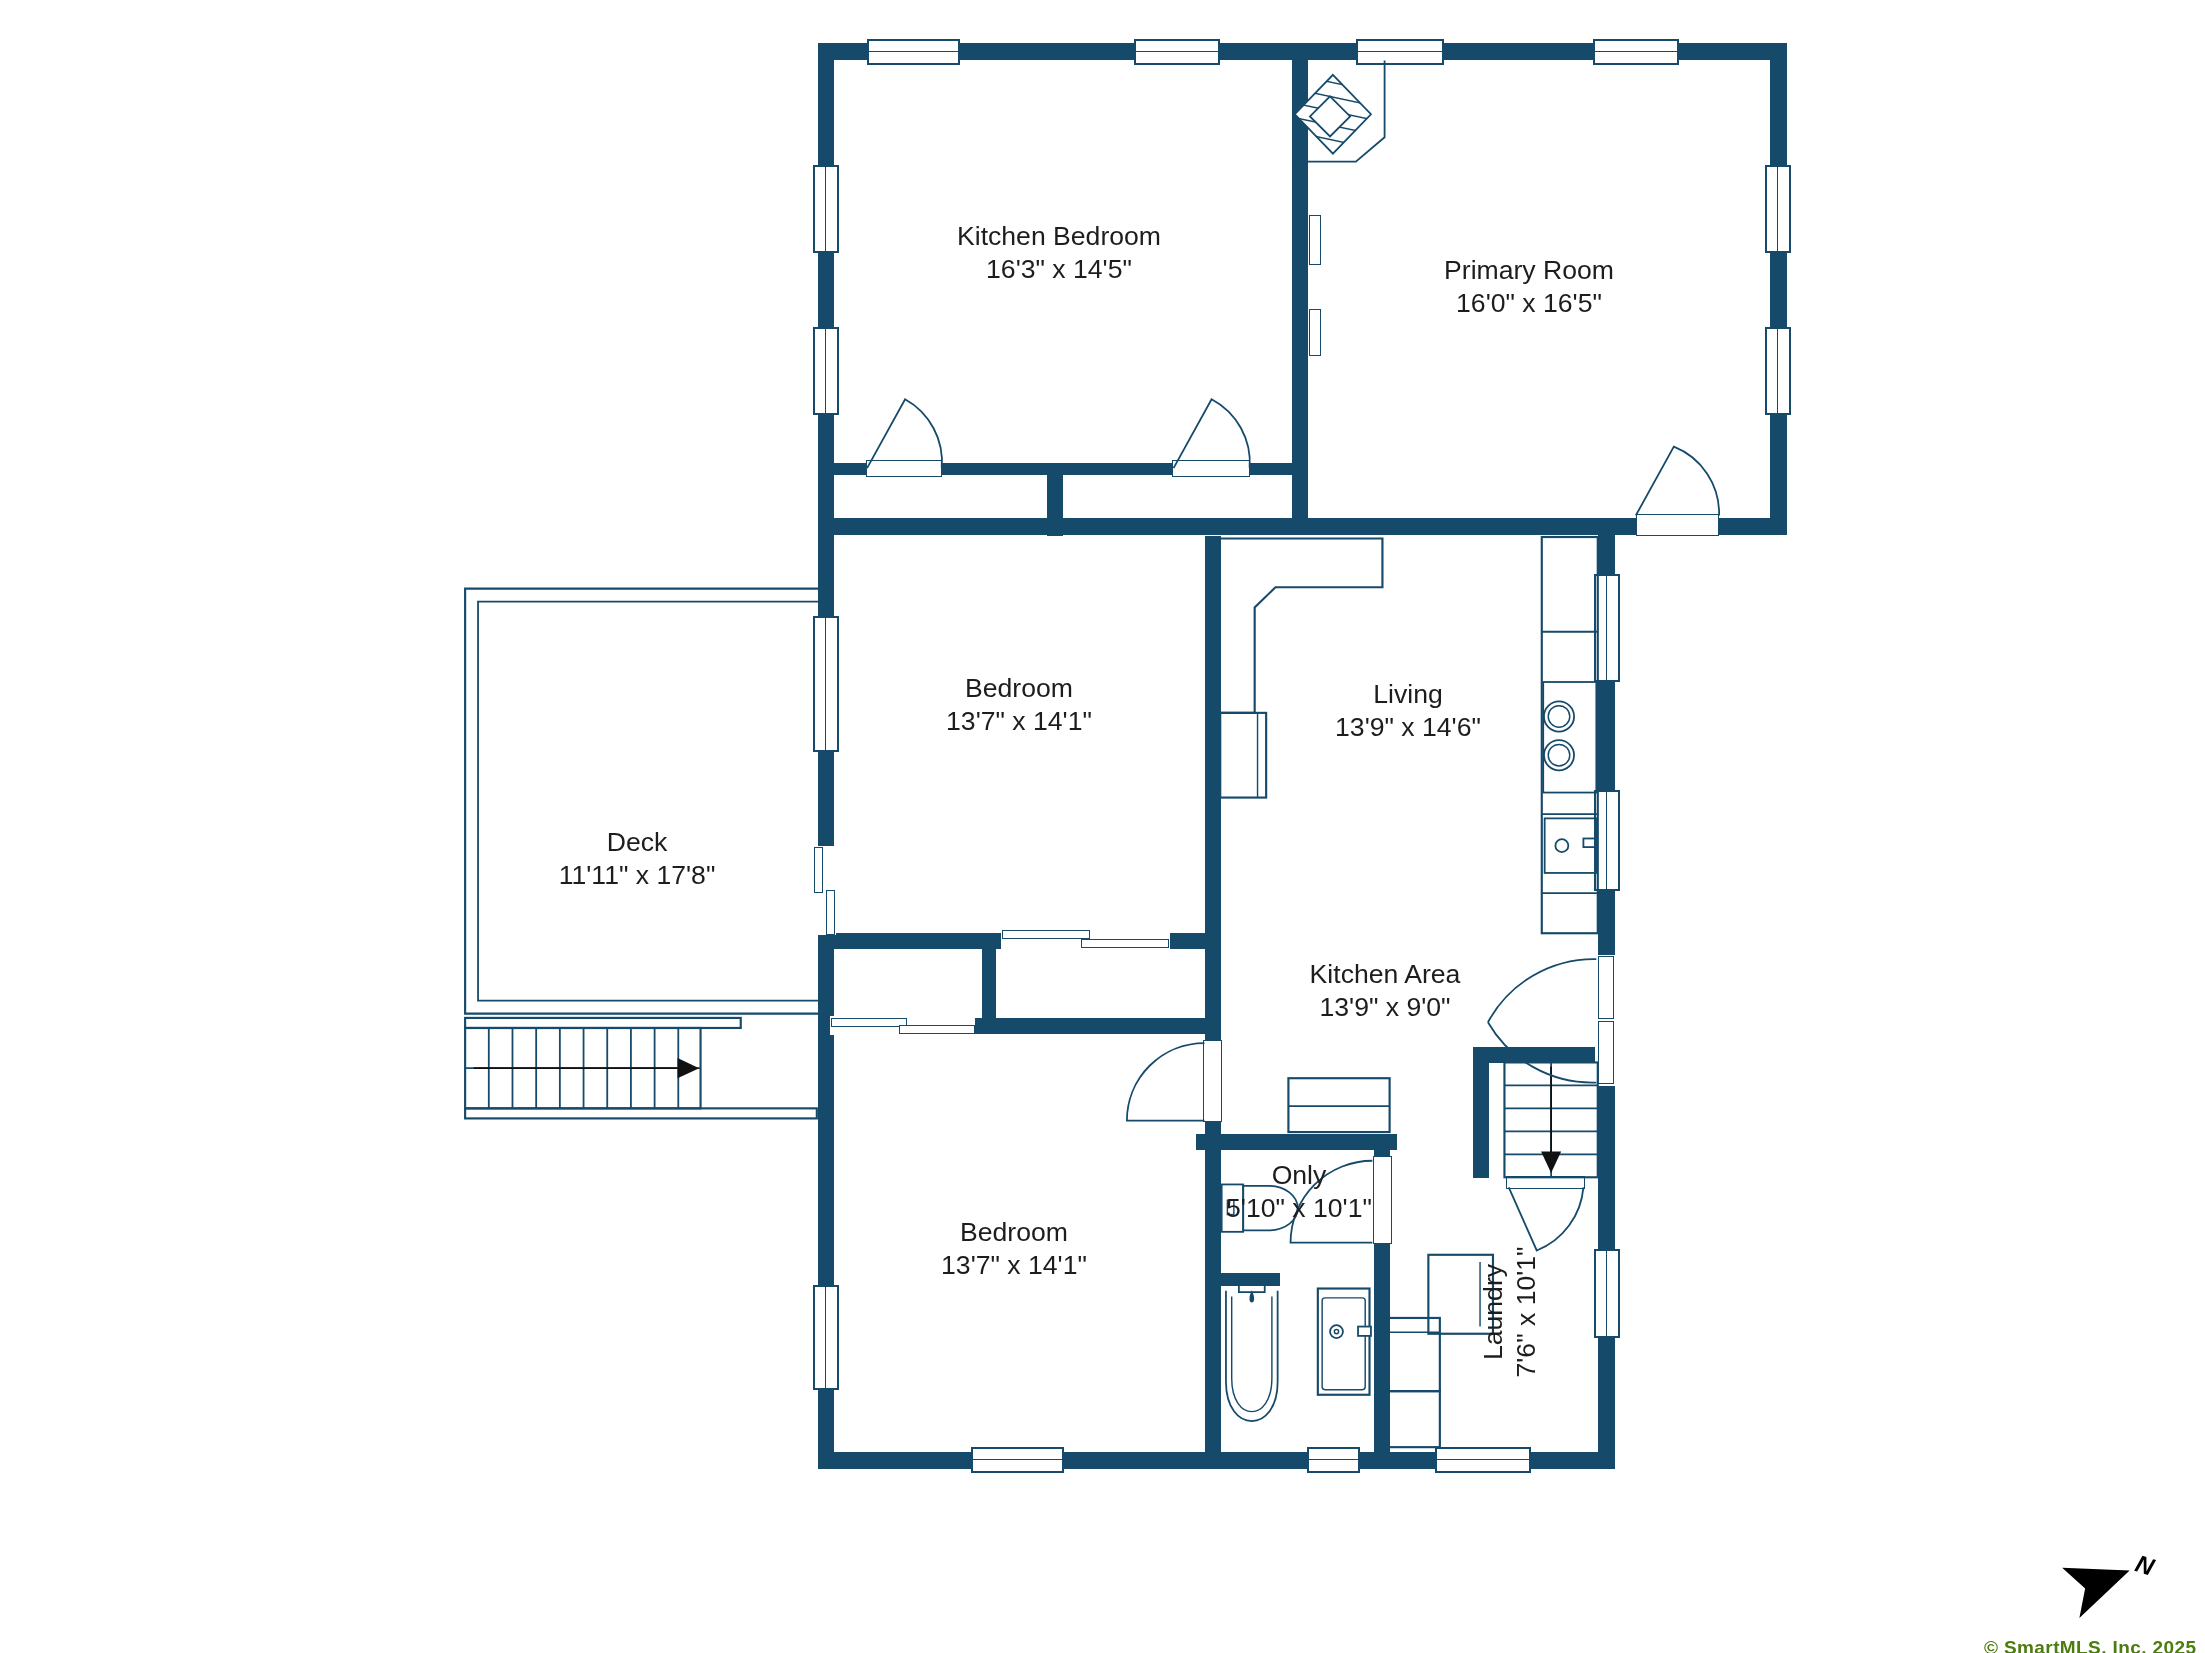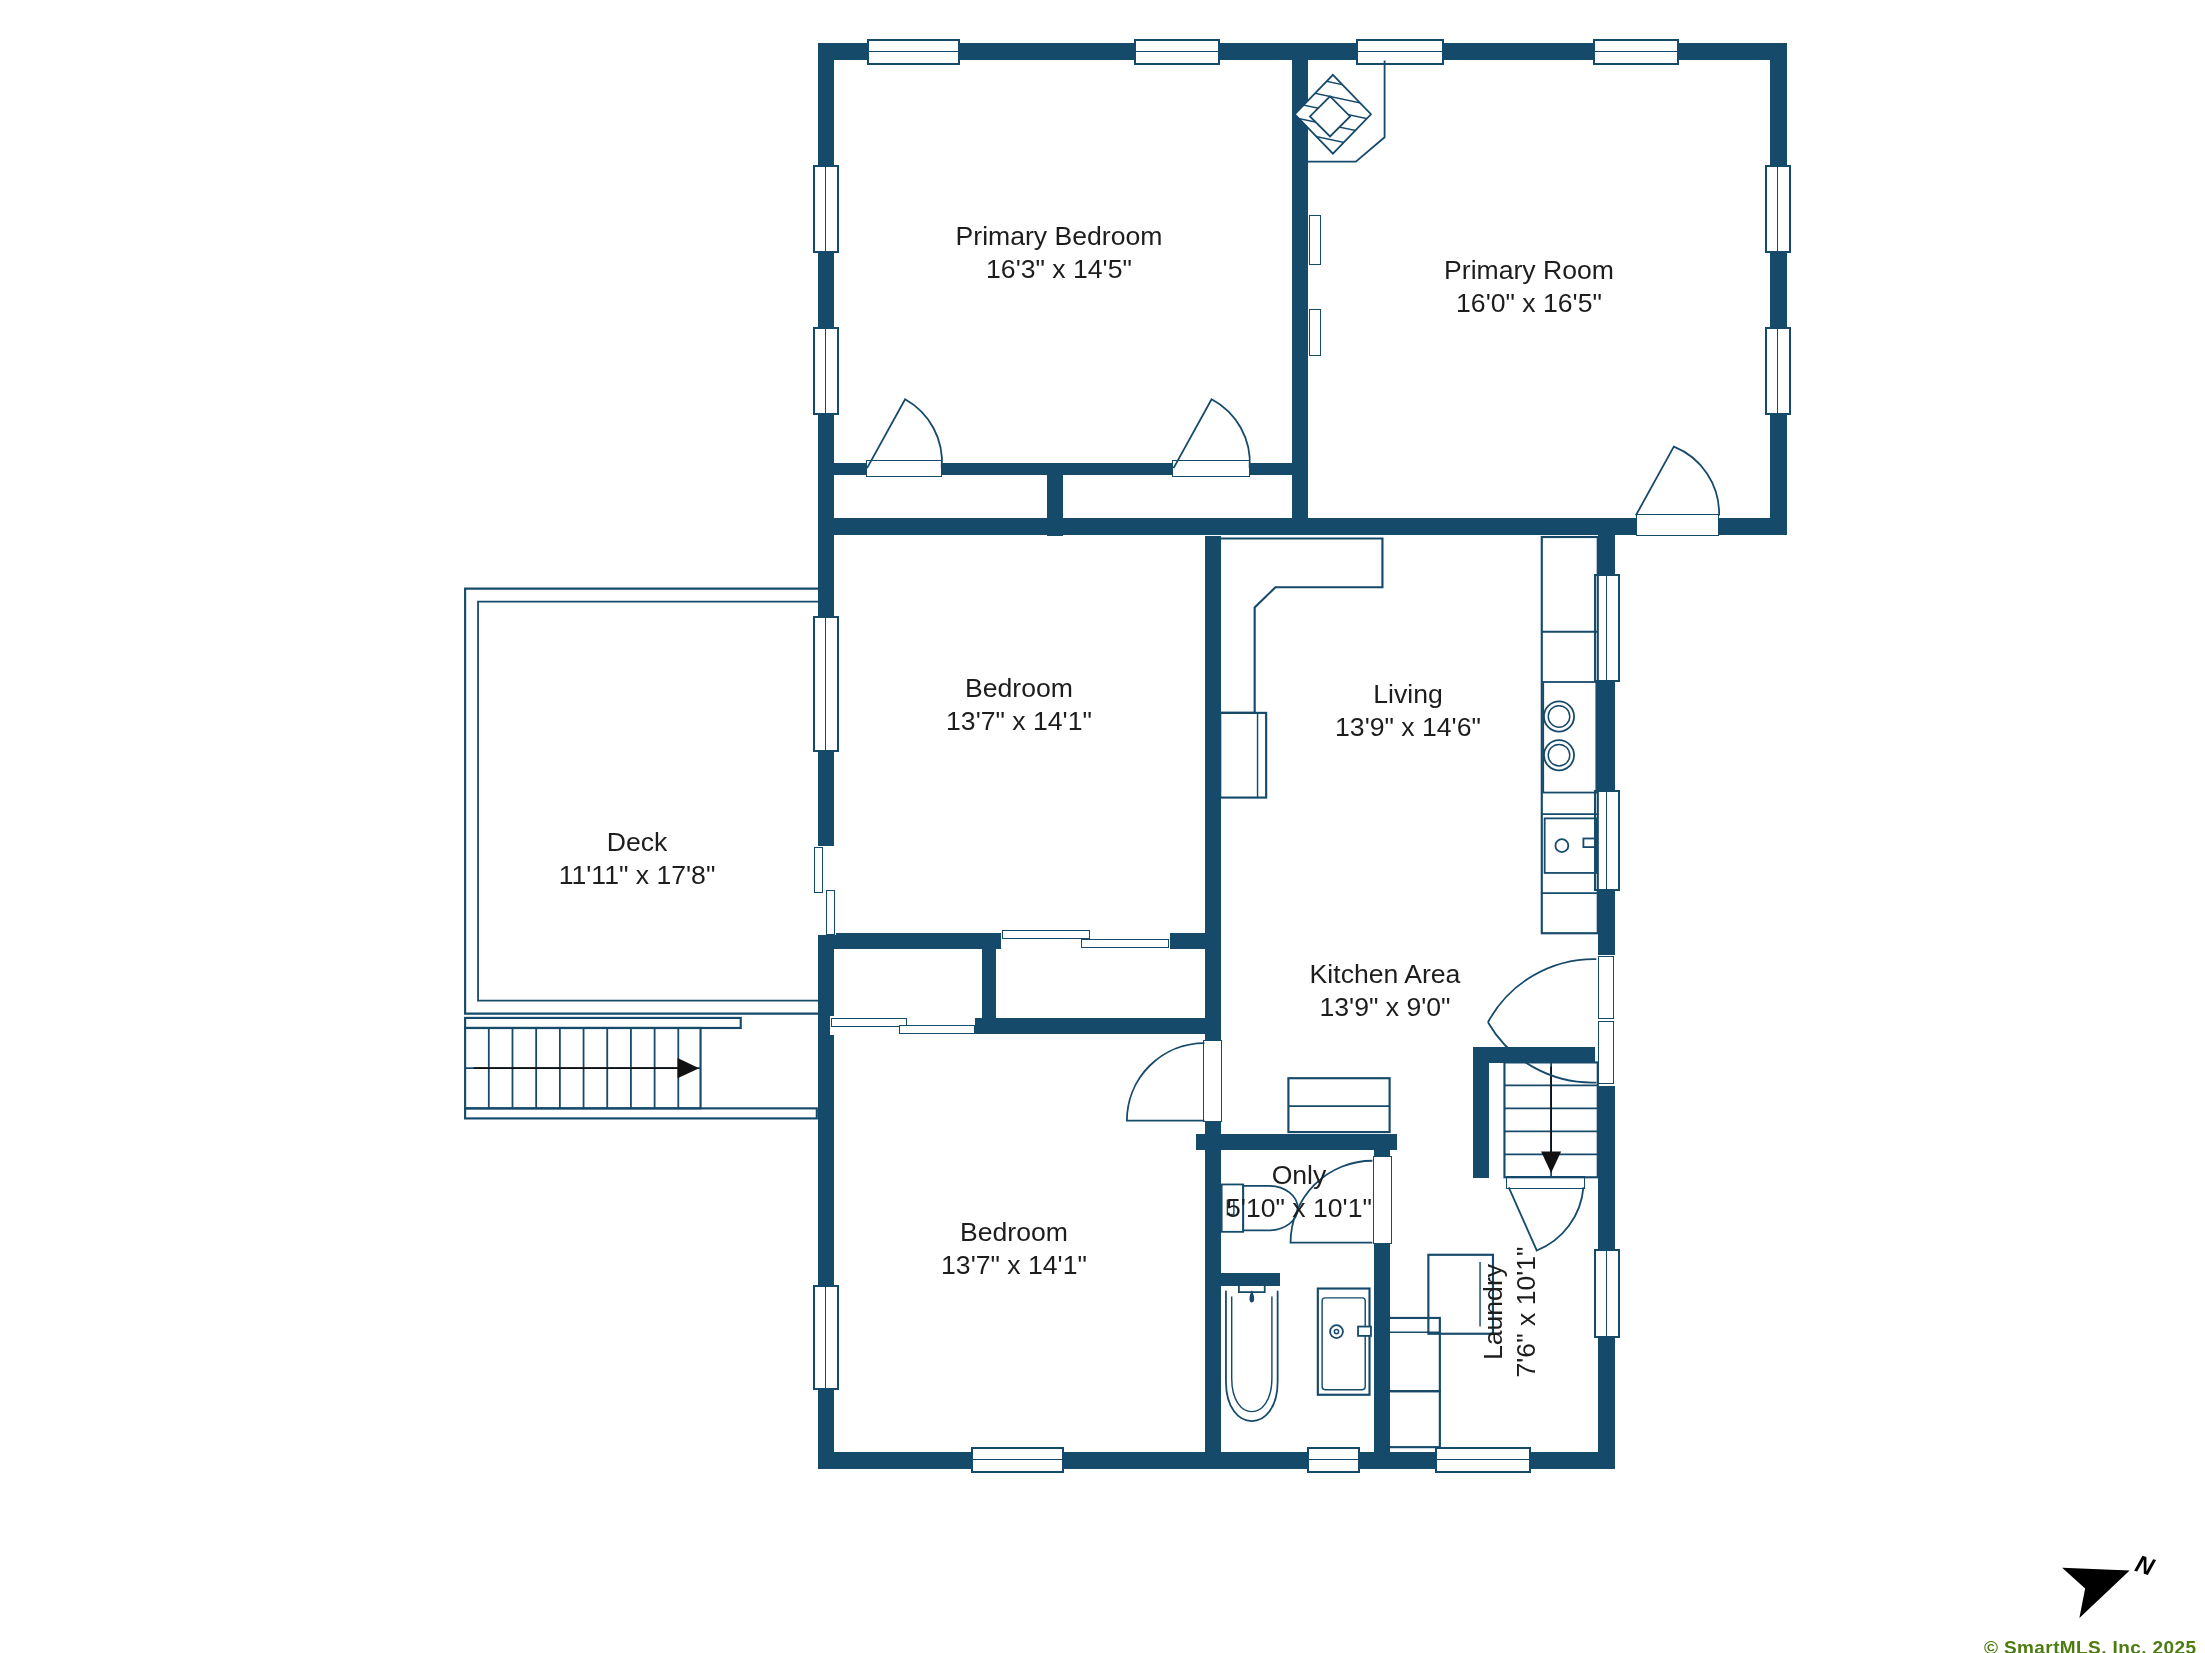--- a/index.html
+++ b/index.html
@@ -220,21 +220,21 @@
       </g>
     </g>
 
     <g>
       <polygon points="2967,2188 2873,2184 2905,2213 2897,2254" fill="#000000"></polygon>
       <text x="2976" y="2192" font-size="34" font-style="italic" font-weight="bold" font-family="Liberation Sans, sans-serif" fill="#000000" transform="rotate(18 2988 2180)">N</text>
     </g>
   </svg>
 
   <div class="label" style="left:1059px;top:253px">
-    <div>Primary Bedroom</div>
+    <div>Kitchen Bedroom</div>
     <div>16'3" x 14'5"</div>
   </div>
   <div class="label" style="left:1529px;top:287px">
     <div>Primary Room</div>
     <div>16'0" x 16'5"</div>
   </div>
   <div class="label" style="left:1019px;top:705px">
     <div>Bedroom</div>
     <div>13'7" x 14'1"</div>
   </div>

